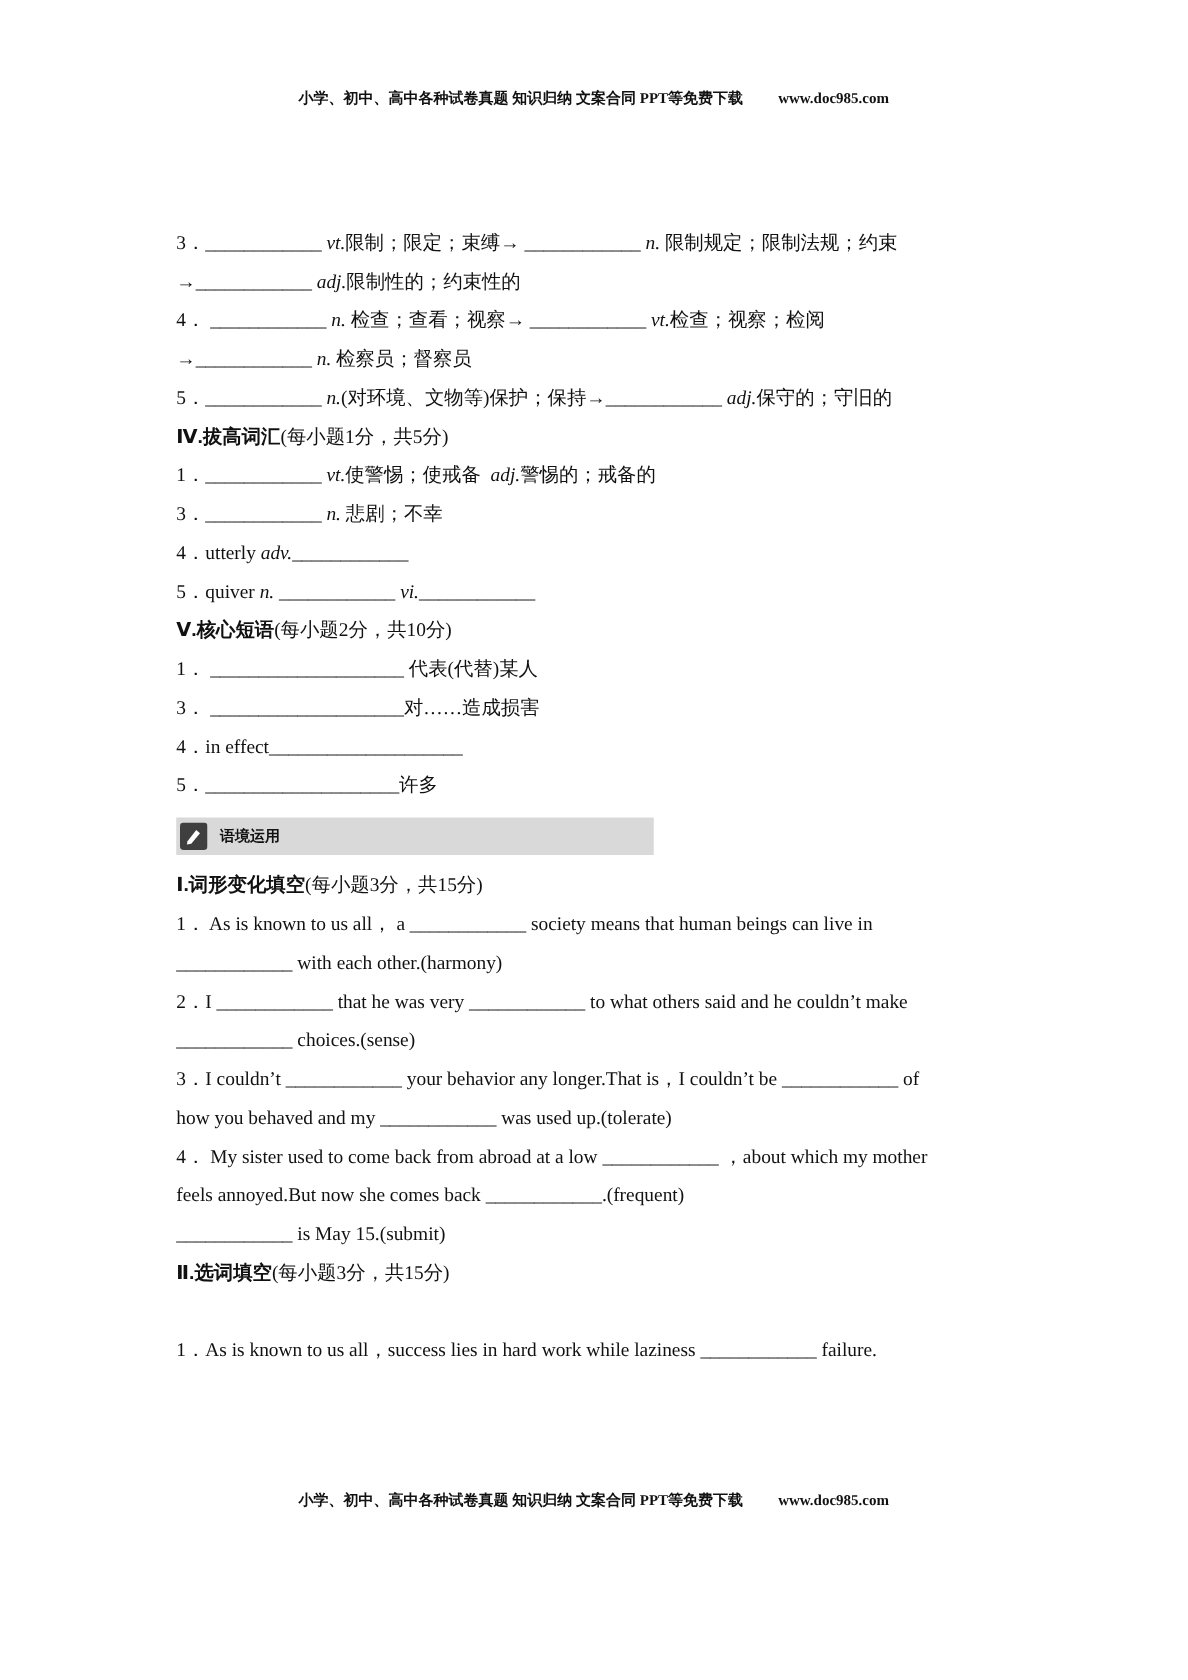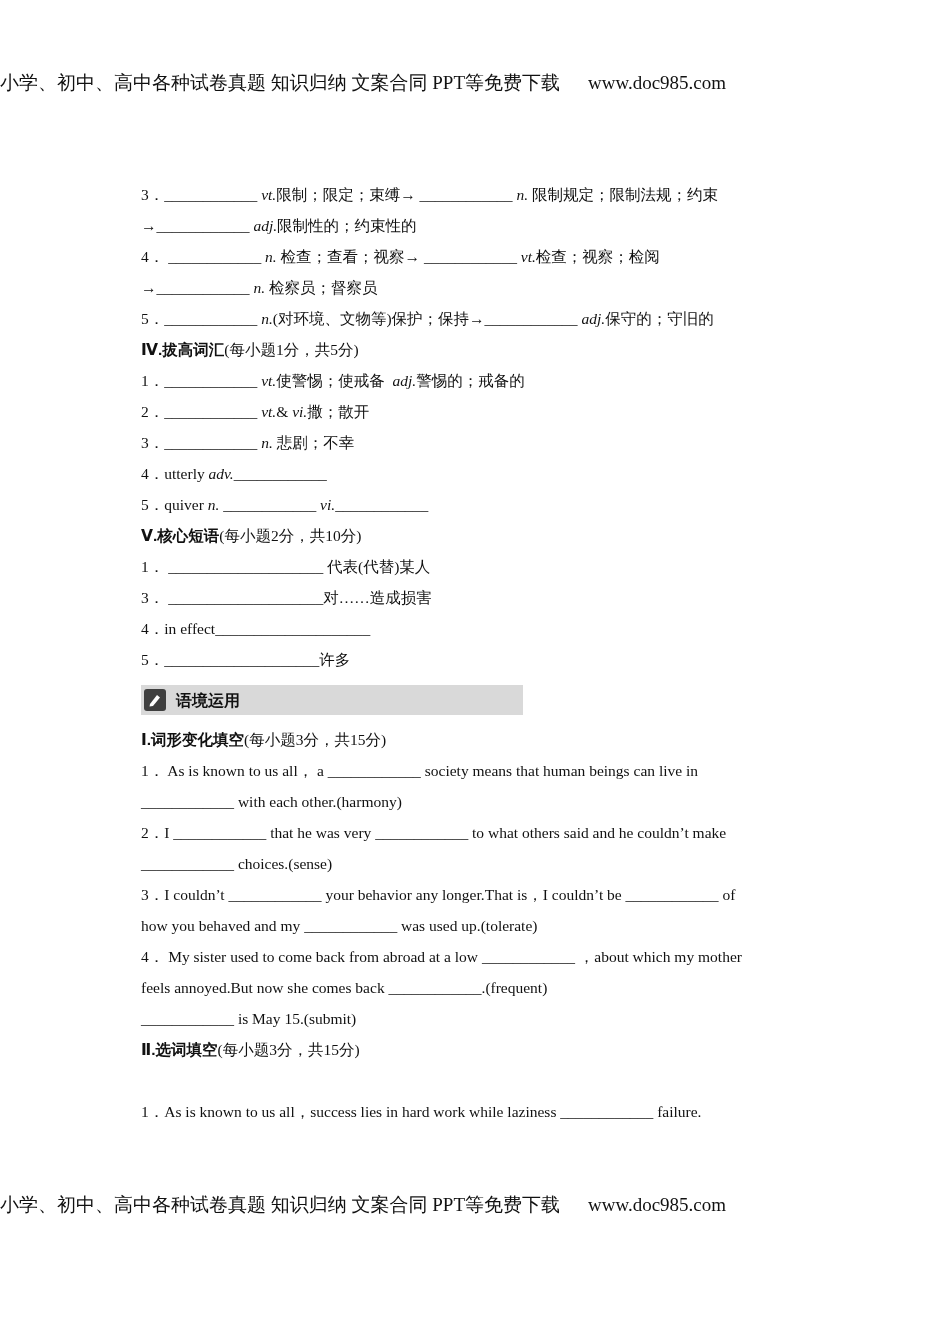--- a/index.html
+++ b/index.html
@@ -10,23 +10,25 @@
     height: 1344px;
     background: #ffffff;
     color: #111111;
     font-family: "Liberation Serif", "DejaVu Serif", serif;
     overflow: hidden;
   }
   .pg-header, .pg-footer {
     position: absolute;
     left: 0;
     width: 100%;
-    font-size: 19px;
+    text-align: center;
+    font-size: 12px;
     white-space: nowrap;
     color: #111111;
+    font-weight: bold;
   }
   .pg-header { top: 70px; }
   .pg-footer { top: 1192px; }
   .pg-header .url, .pg-footer .url { margin-left: 28px; }
   .content {
     position: absolute;
     left: 141px;
     top: 139px;
     width: 674px;
     font-size: 15.5px;
@@ -47,21 +49,21 @@
     background: #d9d9d9;
     width: 382px;
     height: 30px;
     margin: 10px 0 9px 0;
     padding-left: 3px;
   }
   .bar-icon { display: flex; width: 22px; height: 22px; flex: 0 0 22px; }
   .bar-label {
     font-family: "Liberation Sans", "DejaVu Sans", sans-serif;
     font-weight: 700;
-    font-size: 16px;
+    font-size: 12px;
     color: #111111;
   }
 </style>
 </head>
 <body>
 
 <div class="page" style="background: rgb(255, 255, 255);">
 
   <div class="pg-header">
     <span>小学、初中、高中各种试卷真题 知识归纳 文案合同 PPT等免费下载</span><span class="url">www.doc985.com</span>
@@ -69,21 +71,20 @@
 
   <div class="content">
     <div id="content-top">
         <div class="line"><span>3．____________ </span><span class="it">vt.</span><span>限制；限定；束缚→ ____________ </span><span class="it">n.</span><span> 限制规定；限制法规；约束</span></div>
         <div class="line"><span>→____________ </span><span class="it">adj.</span><span>限制性的；约束性的</span></div>
         <div class="line"><span>4． ____________ </span><span class="it">n.</span><span> 检查；查看；视察→ ____________ </span><span class="it">vt.</span><span>检查；视察；检阅</span></div>
         <div class="line"><span>→____________ </span><span class="it">n.</span><span> 检察员；督察员</span></div>
         <div class="line"><span>5．____________ </span><span class="it">n.</span><span>(对环境、文物等)保护；保持→____________ </span><span class="it">adj.</span><span>保守的；守旧的</span></div>
         <div class="line"><span class="bd">Ⅳ.拔高词汇</span><span>(每小题1分，共5分)</span></div>
         <div class="line"><span>1．____________ </span><span class="it">vt.</span><span>使警惕；使戒备  </span><span class="it">adj.</span><span>警惕的；戒备的</span></div>
-        <div class="line"><span>2．____________ </span><span class="it">vt.</span><span>&amp; </span><span class="it">vi.</span><span>撒；散开</span></div>
         <div class="line"><span>3．____________ </span><span class="it">n.</span><span> 悲剧；不幸</span></div>
         <div class="line"><span>4．utterly </span><span class="it">adv.</span><span>____________</span></div>
         <div class="line"><span>5．quiver </span><span class="it">n.</span><span> ____________ </span><span class="it">vi.</span><span>____________</span></div>
         <div class="line"><span class="bd">Ⅴ.核心短语</span><span>(每小题2分，共10分)</span></div>
         <div class="line"><span>1． ____________________ 代表(代替)某人</span></div>
         <div class="line"><span>3． ____________________对……造成损害</span></div>
         <div class="line"><span>4．in effect____________________</span></div>
         <div class="line"><span>5．____________________许多</span></div>
       </div>
 

